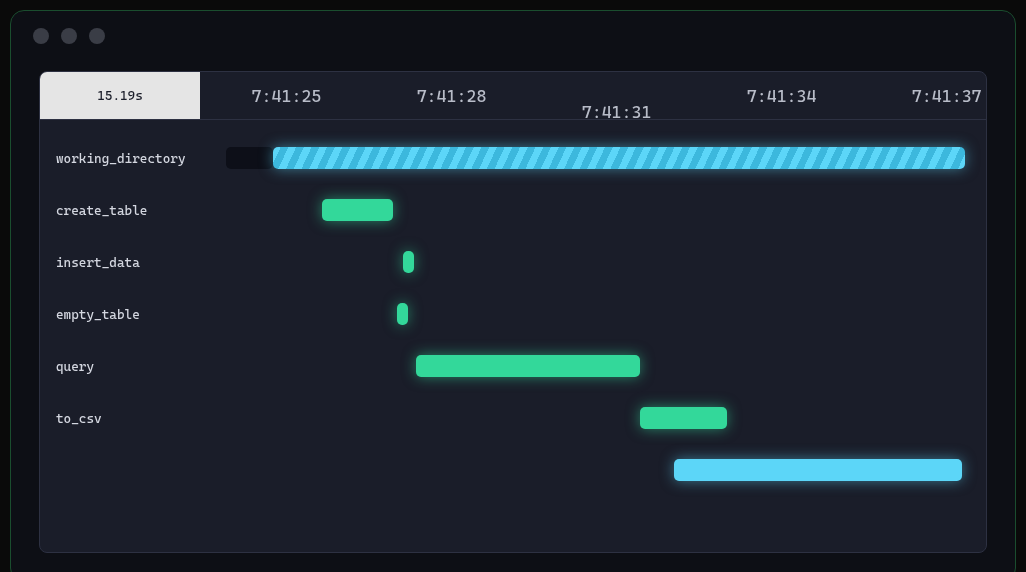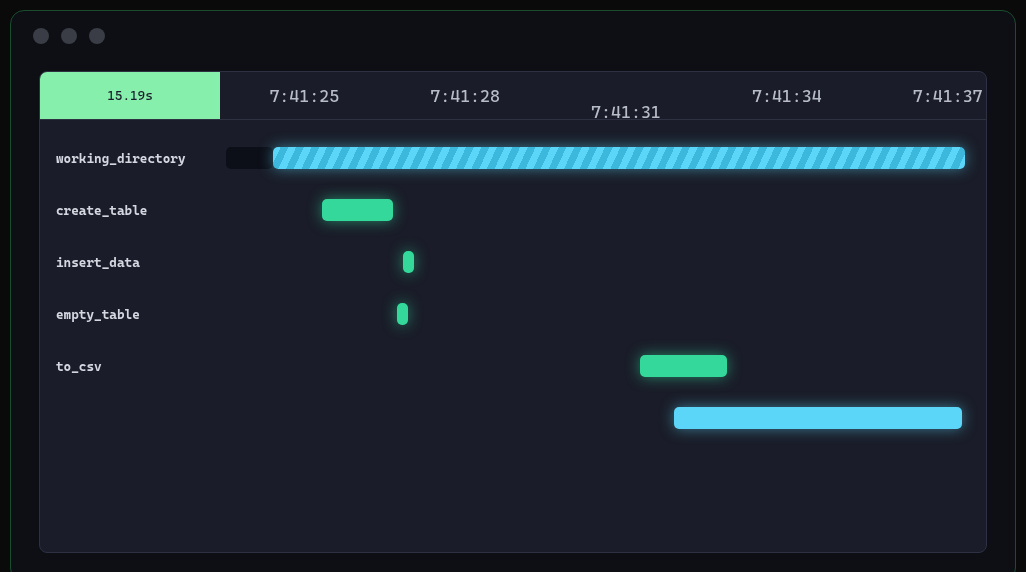--- a/index.html
+++ b/index.html
@@ -48,22 +48,22 @@
       display: flex;
       flex-direction: column;
       overflow: hidden;
     }
     .header-row {
       display: flex;
       height: 48px;
       border-bottom: 1px solid #2d3142;
     }
     .duration-cell {
-      width: 180px;
-      background: #86efac;
+      width: 160px;
+      background: #e5e5e5;
       color: #1a1d29;
       display: flex;
       align-items: center;
       justify-content: center;
       font-size: 13px;
       font-weight: 500;
     }
     .time-axis {
       flex: 1;
       position: relative;
@@ -74,21 +74,20 @@
       position: absolute;
       color: #b8bcc8;
       font-size: 17px;
       transform: translateX(-50%);
     }
     .rows {
       flex: 1;
       display: flex;
       flex-direction: column;
       padding: 12px 0;
-      font-weight: bold;
     }
     .row {
       display: flex;
       align-items: center;
       height: 52px;
     }
     .row-label {
       width: 160px;
       padding-left: 16px;
       color: #d4d7e0;
@@ -168,20 +167,26 @@
             <div class="bar bar-green" style="left: 25.8%; width: 1.4%;"></div>
           </div>
         </div>
         <div class="row">
           <div class="row-label">empty_table</div>
           <div class="row-track">
             <div class="bar bar-green" style="left: 25%; width: 1.4%;"></div>
           </div>
         </div>
         <div class="row">
+          <div class="row-label">query</div>
+          <div class="row-track">
+            <div class="bar bar-green" style="left: 27.5%; width: 28.5%;"></div>
+          </div>
+        </div>
+        <div class="row">
           <div class="row-label">to_csv</div>
           <div class="row-track">
             <div class="bar bar-green" style="left: 56%; width: 11%;"></div>
           </div>
         </div>
         <div class="row">
           <div class="row-track">
             <div class="bar bar-blue" style="left: 67%; width: 30.5%;"></div>
           </div>
         </div>

